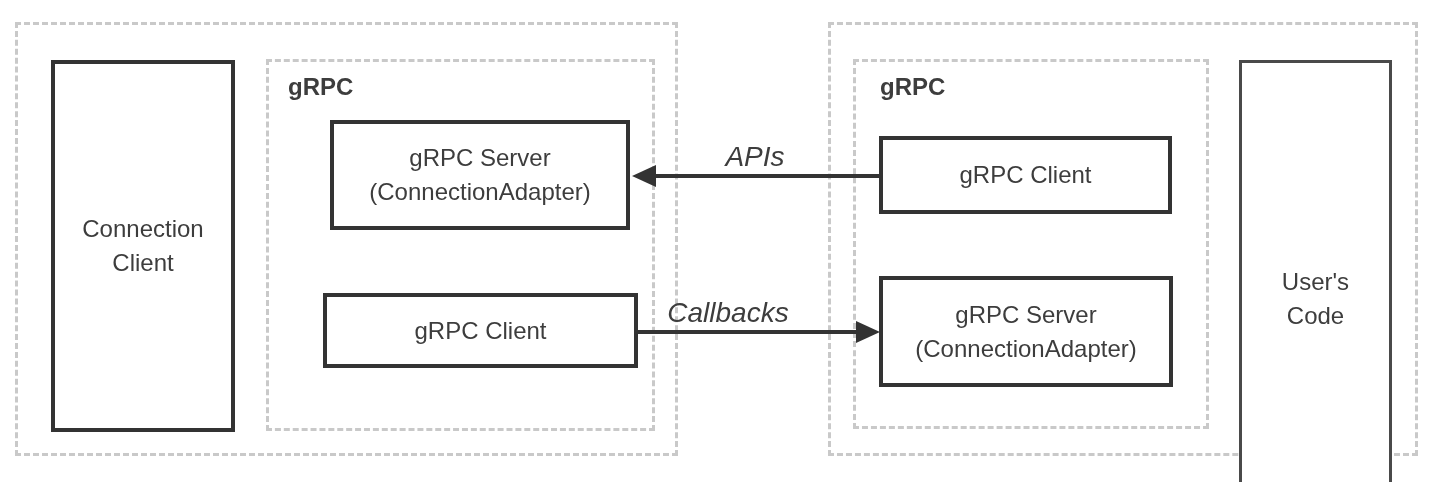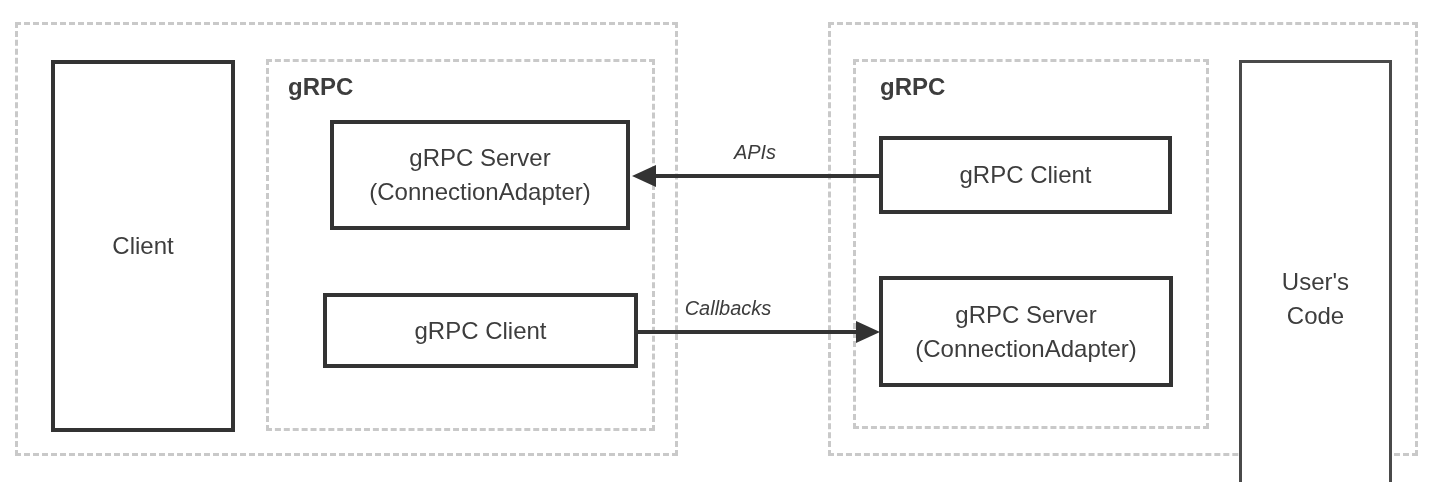--- a/index.html
+++ b/index.html
@@ -62,21 +62,21 @@
     transform: translateY(-50%);
     width: 0;
     height: 0;
     border-top: 11px solid transparent;
     border-bottom: 11px solid transparent;
   }
   .arrow-left .head { left: 0; border-right: 24px solid #333333; }
   .arrow-right .head { right: 0; border-left: 24px solid #333333; }
   .arrow-label {
     position: absolute;
-    font-size: 20px;
+    font-size: 28px;
     font-style: italic;
     color: #3d3d3d;
     text-align: center;
     z-index: 6;
   }
 
   
   .left-outer   { left: 15px;  top: 22px;  width: 663px; height: 434px; }
   .box-process  { left: 51px;  top: 60px;  width: 184px; height: 372px; }
   .left-grpc    { left: 266px; top: 59px;  width: 389px; height: 372px; }
@@ -99,20 +99,21 @@
   .label-callbacks { left: 628px; top: 297px; width: 200px; }
 </style>
 </head>
 <body>
 
 <div class="canvas">
 
   <div class="dashed-box left-outer"></div>
 
   <div class="solid-box box-process">
+    <span>Connection</span>
     <span>Client</span>
   </div>
 
   <div class="dashed-box left-grpc"></div>
   <div class="container-label left-grpc-label">gRPC</div>
 
   <div class="solid-box box-server-left">
     <span>gRPC Server</span>
     <span>(ConnectionAdapter)</span>
   </div>

